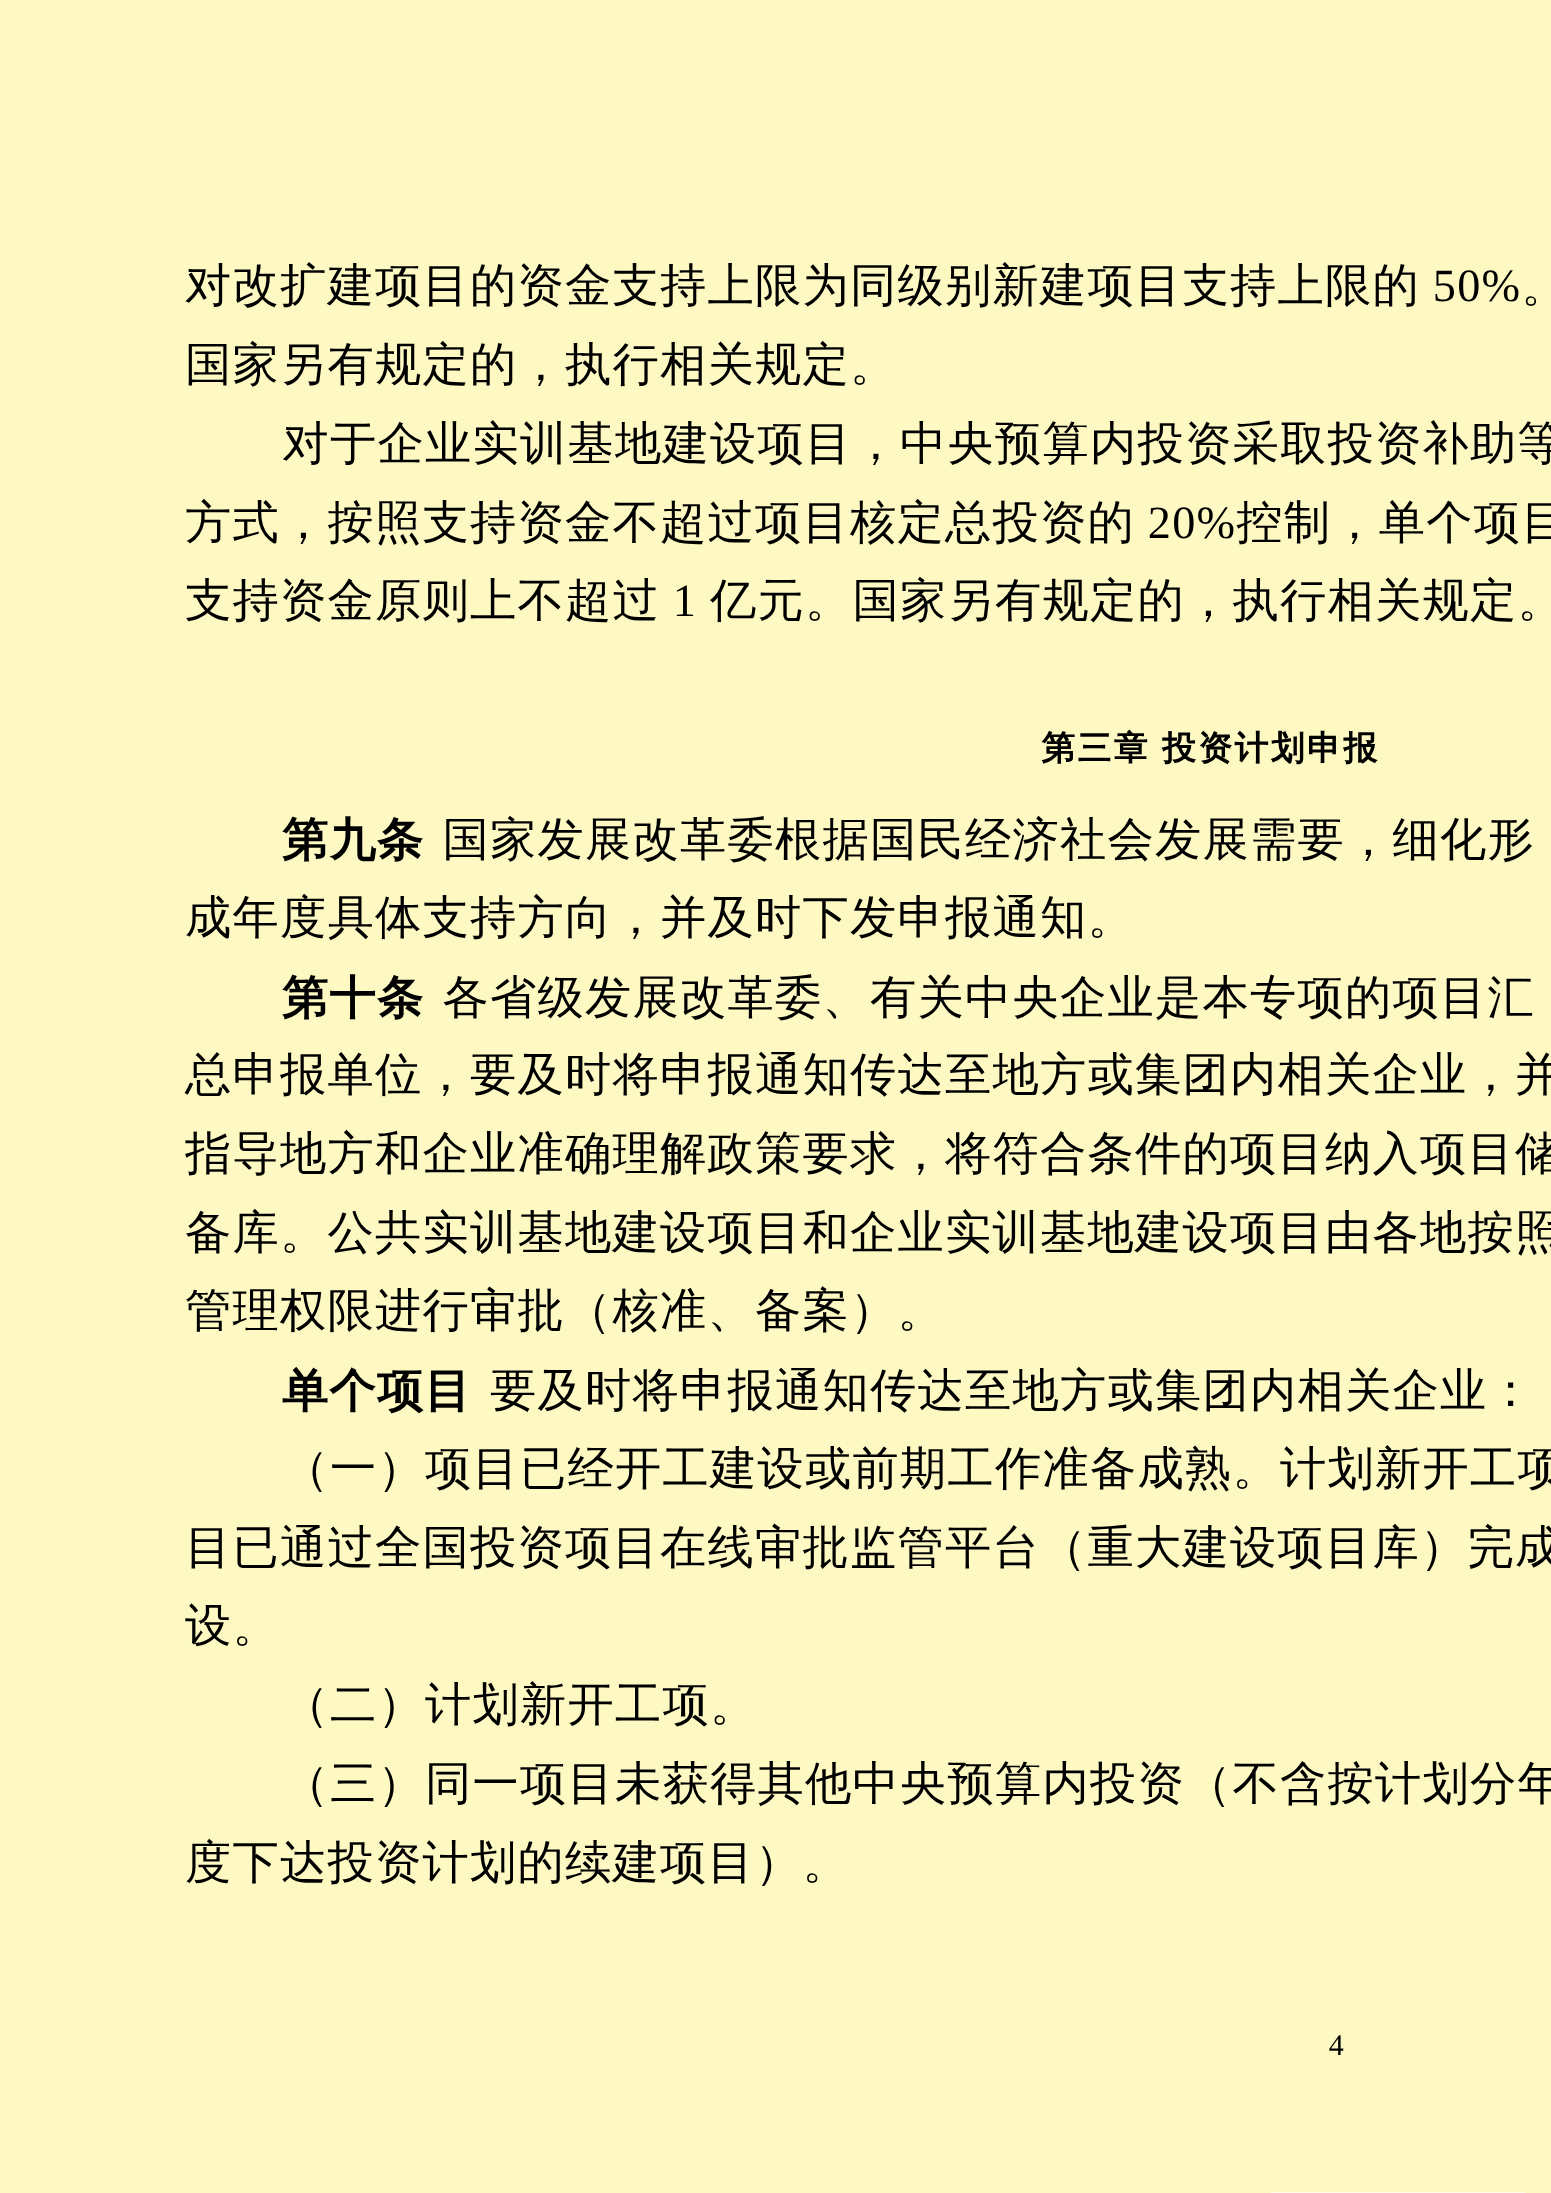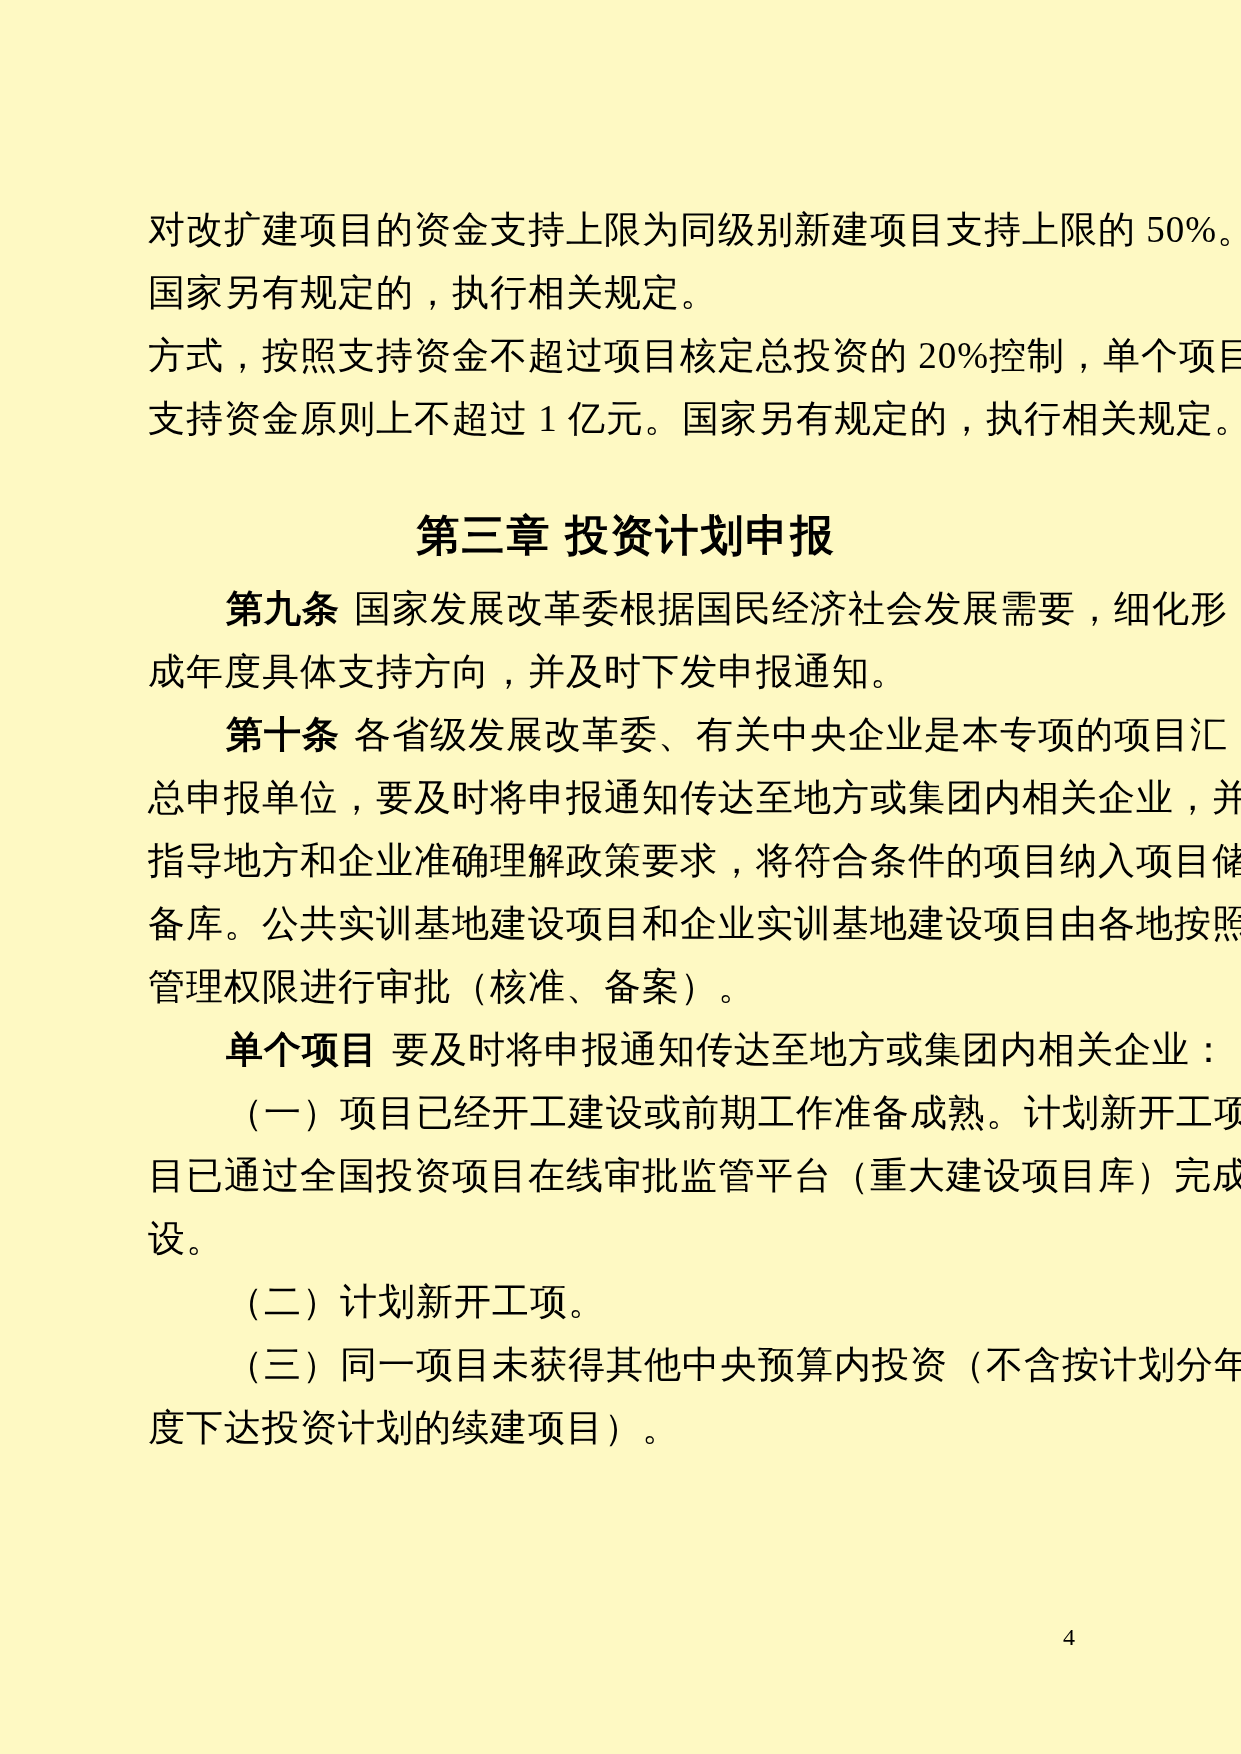--- a/index.html
+++ b/index.html
@@ -35,24 +35,24 @@
   .bold-term {
     font-family: "Liberation Sans", "DejaVu Sans", sans-serif;
     font-weight: bold;
     margin-right: 14px;
   }
   .chapter-heading {
     height: 63px;
     line-height: 63px;
     margin-top: 54px;
     margin-bottom: 10px;
-    text-align: center;
+    text-align: right;
     font-family: "Liberation Sans", "DejaVu Sans", sans-serif;
     font-weight: bold;
-    font-size: 43px;
+    font-size: 27px;
     letter-spacing: 2px;
   }
   .page-number {
     position: absolute;
     left: 1054px;
     top: 1622px;
     width: 30px;
     text-align: center;
     font-size: 24px;
     line-height: 30px;
@@ -60,20 +60,21 @@
   }
 </style>
 </head>
 <body>
 
 <div class="page">
   <div class="content">
 
     <div class="line">对改扩建项目的资金支持上限为同级别新建项目支持上限的 50%。</div>
     <div class="line">国家另有规定的，执行相关规定。</div>
+    <div class="line indent">对于企业实训基地建设项目，中央预算内投资采取投资补助等</div>
     <div class="line">方式，按照支持资金不超过项目核定总投资的 20%控制，单个项目</div>
     <div class="line">支持资金原则上不超过 1 亿元。国家另有规定的，执行相关规定。</div>
 
     <div class="chapter-heading">第三章 投资计划申报</div>
 
     <div class="line indent">
       <span class="bold-term">第九条</span><span>国家发展改革委根据国民经济社会发展需要，细化形</span>
     </div>
     <div class="line">成年度具体支持方向，并及时下发申报通知。</div>
 

